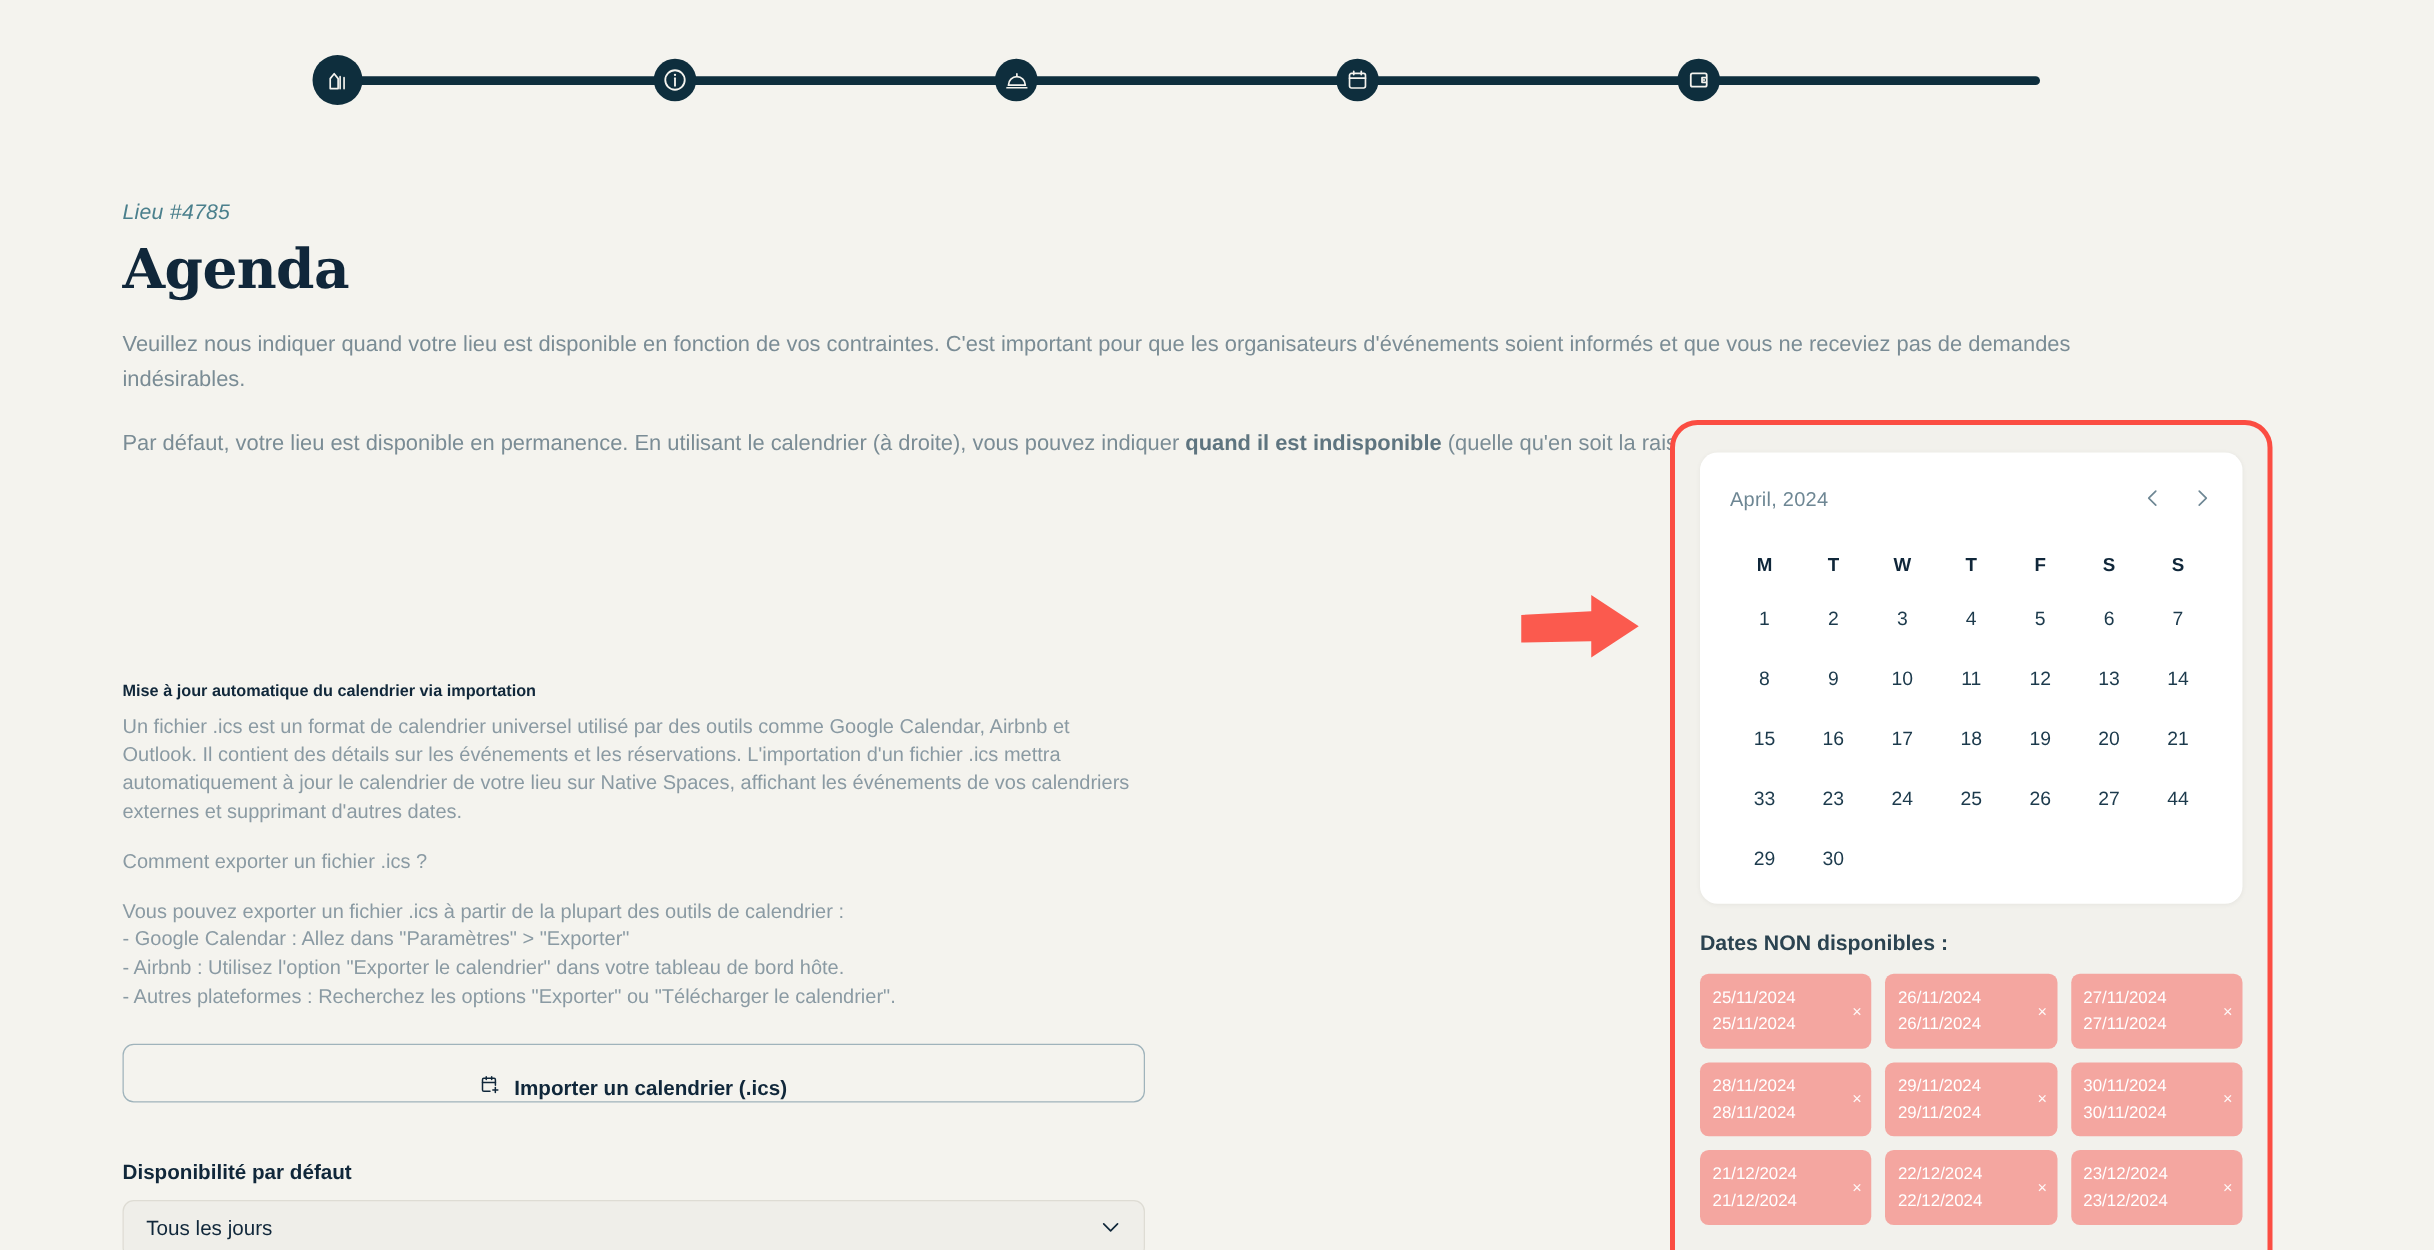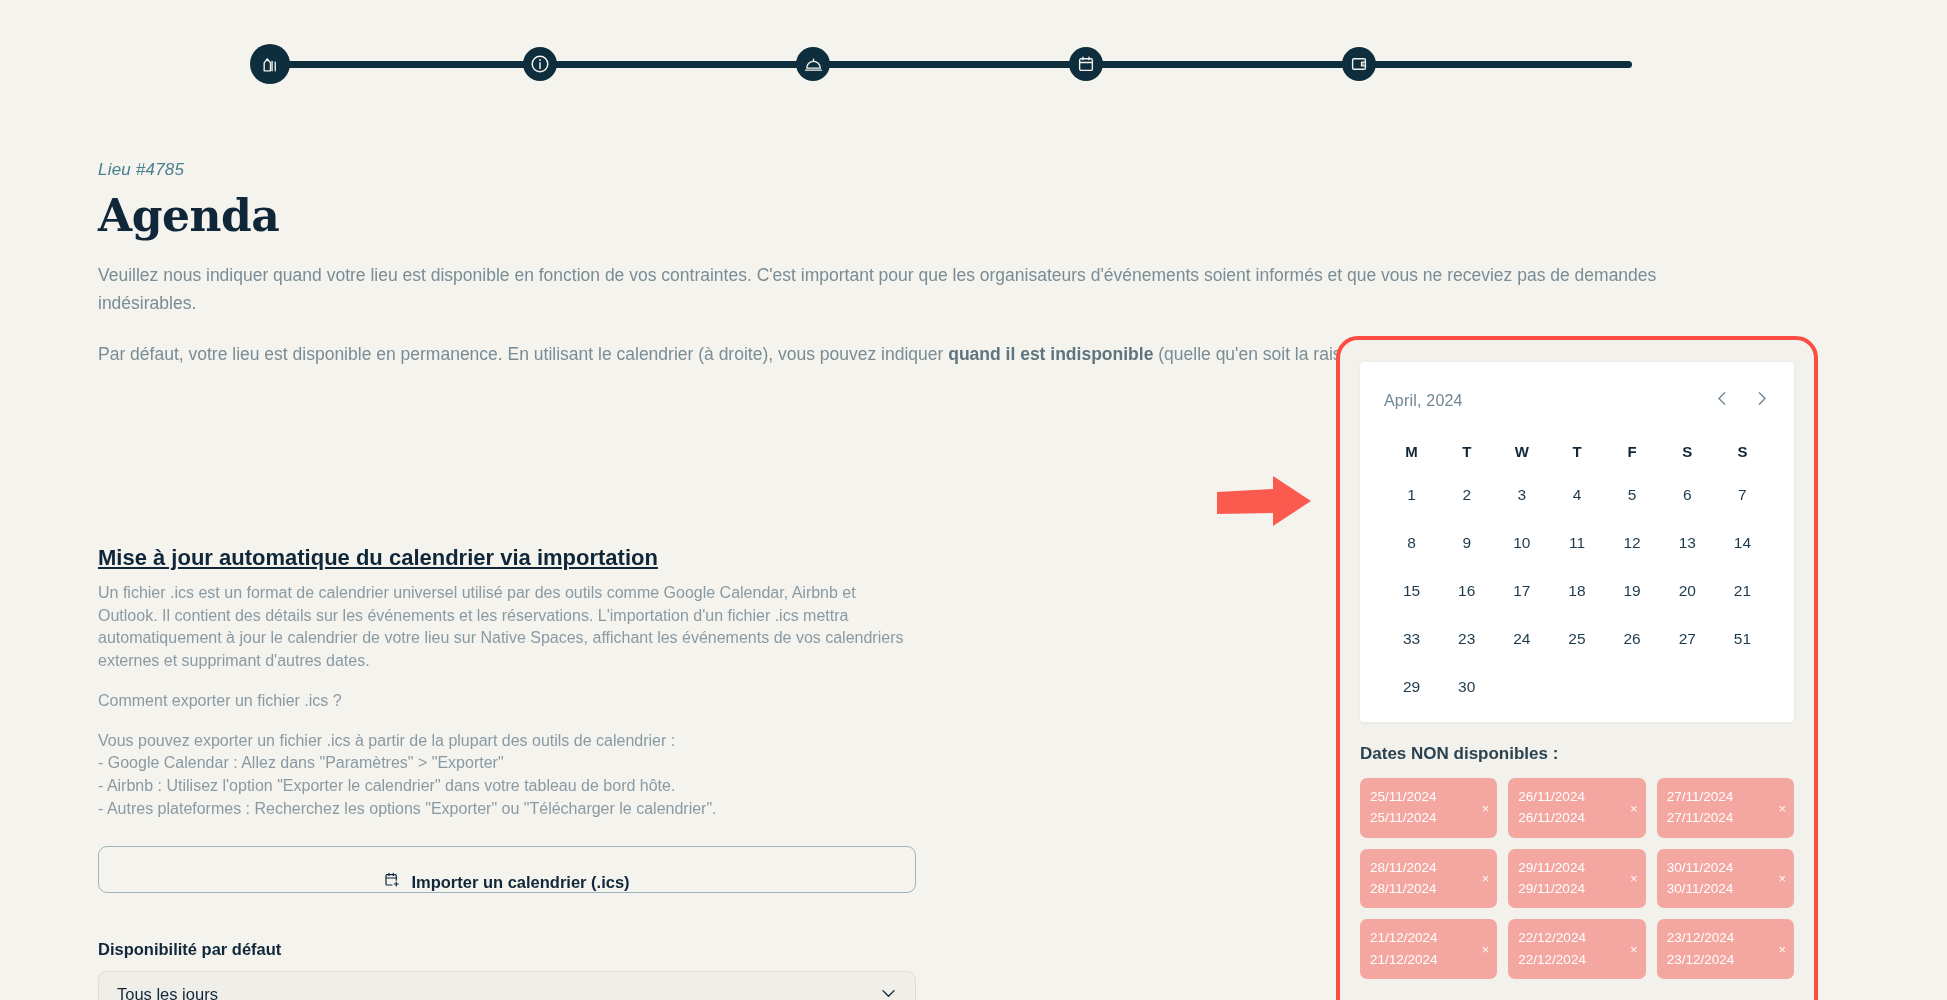--- a/index.html
+++ b/index.html
@@ -94,25 +94,24 @@
 
   
   #left-col {
     position: absolute;
     left: 98px;
     top: 545px;
     width: 820px;
   }
 
   .sec-title {
-    font-size: 22px;
+    font-size: 13px;
     font-weight: 700;
     color: #10273A;
     margin-bottom: 11px;
-    text-decoration: underline;
   }
 
   .body-text {
     font-size: 16px;
     line-height: 1.42;
     color: #8A9AA3;
     margin-bottom: 17px;
   }
   .body-text.tight { margin-bottom: 0; }
 
@@ -184,21 +183,21 @@
     height: 700px;
     border: 4px solid #FB4D42;
     border-radius: 22px;
     background: #F2F1EC;
     padding: 22px 20px;
     overflow: hidden;
   }
 
   #calendar-card {
     background: #FFFFFF;
-    border-radius: 4px;
+    border-radius: 14px;
     padding: 28px 24px 26px 24px;
     box-shadow: 0 1px 4px rgba(0,0,0,.05);
   }
 
   #cal-head {
     display: flex;
     align-items: center;
     justify-content: space-between;
     margin-bottom: 32px;
   }
@@ -425,21 +424,21 @@
         <div>18</div>
         <div>19</div>
         <div>20</div>
         <div>21</div>
         <div>33</div>
         <div>23</div>
         <div>24</div>
         <div>25</div>
         <div>26</div>
         <div>27</div>
-        <div>51</div>
+        <div>44</div>
         <div>29</div>
         <div>30</div>
       </div>
   </div>
 
   <div id="unavail-title">Dates NON disponibles :</div>
   <div id="chips">
       <div class="chip">
         <div>25/11/2024</div>
         <div>25/11/2024</div>

